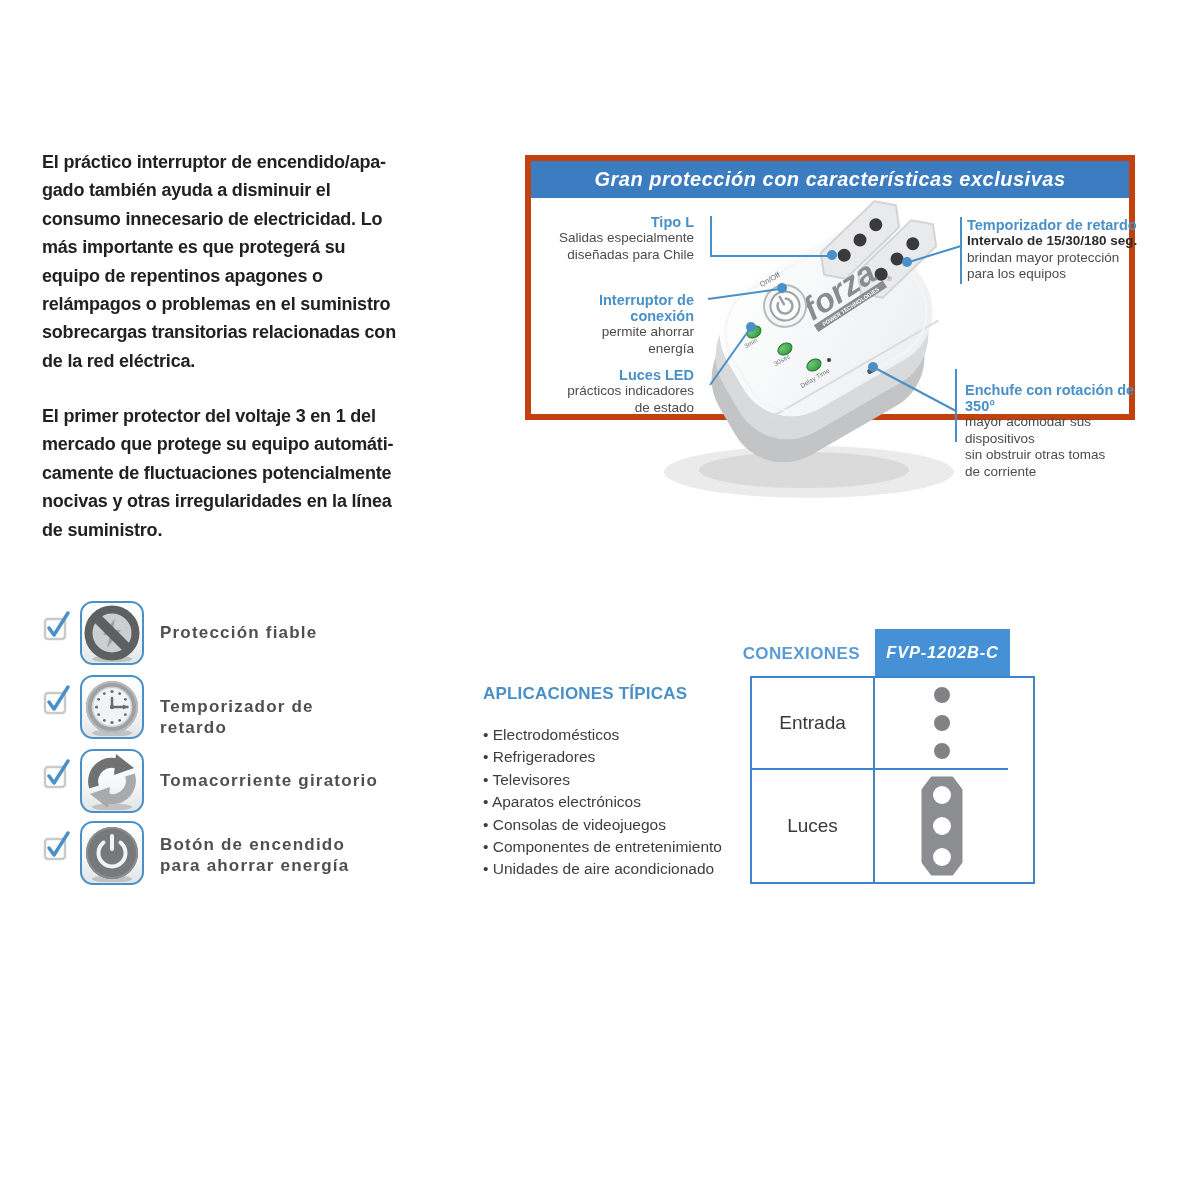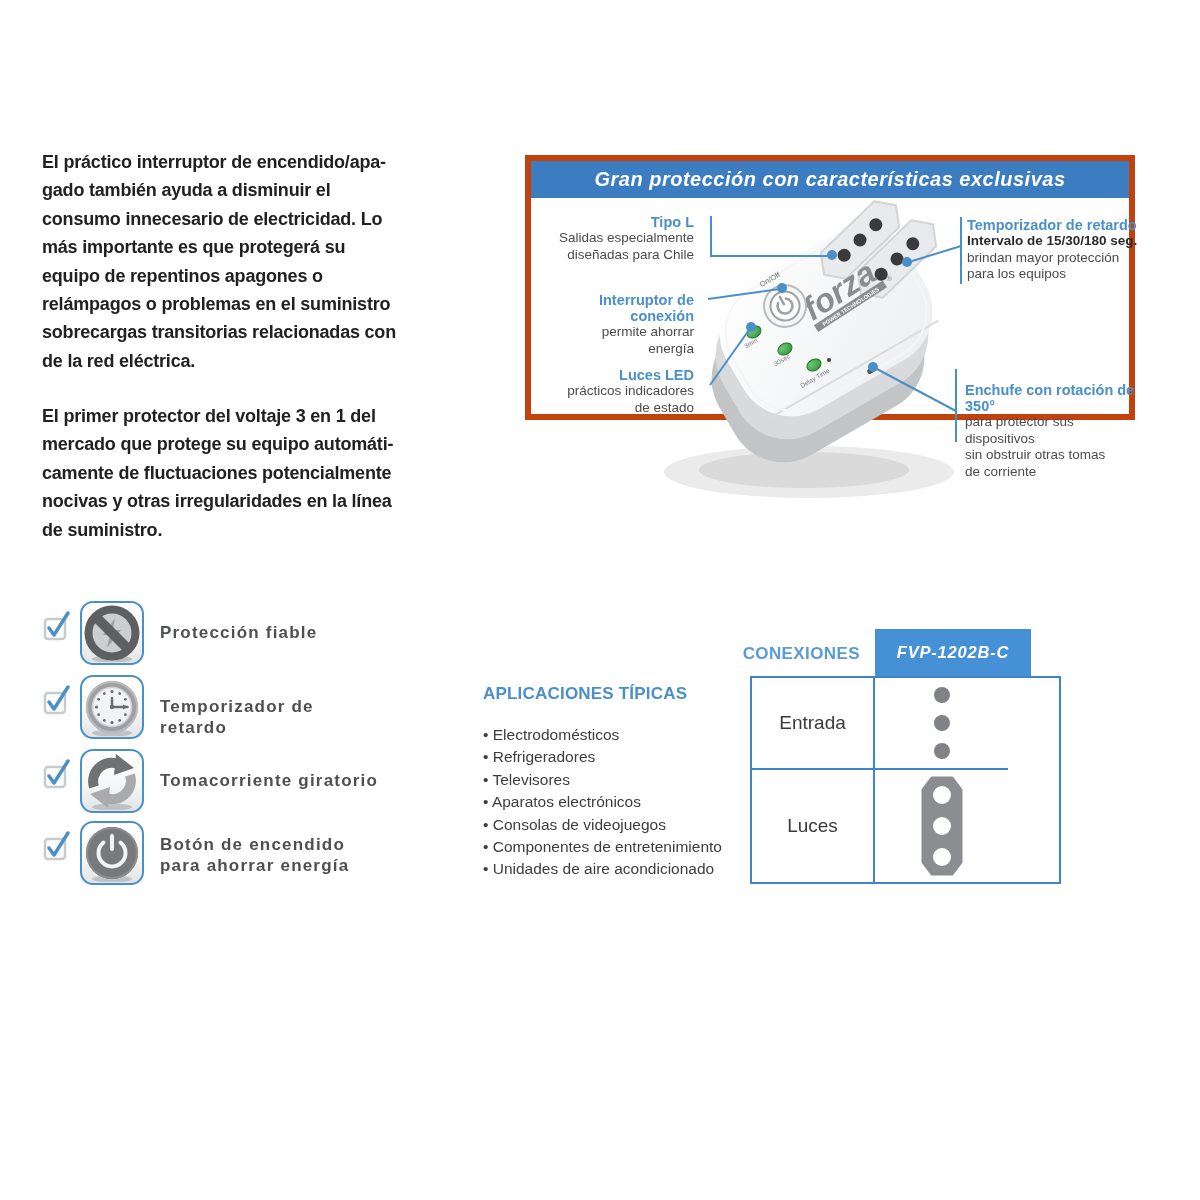--- a/index.html
+++ b/index.html
@@ -43,24 +43,24 @@
   
   .apps{position:absolute;left:483px;top:684px;width:300px;}
   .apps h3{margin:0;font-size:17px;font-weight:bold;color:#4a90c8;letter-spacing:.2px;}
   .apps ul{list-style:none;margin:20px 0 0 0;padding:0;}
   .apps li{font-size:15.5px;color:#3d3d3f;line-height:22.4px;}
   .apps li::before{content:"• ";color:#3d3d3f;}
 
   
   .conn-title{position:absolute;left:690px;top:644px;width:170px;text-align:right;
               font-size:17px;font-weight:bold;color:#5b9bd5;letter-spacing:.4px;}
-  .conn-model{position:absolute;left:875px;top:629px;width:156px;height:47px;background:#4690d6;
+  .conn-model{position:absolute;left:875px;top:629px;width:135px;height:47px;background:#4690d6;
               color:#fff;font-weight:bold;font-style:italic;font-size:16.5px;letter-spacing:.8px;
               text-align:center;line-height:47px;box-sizing:border-box;}
-  .conn-table{position:absolute;left:750px;top:676px;width:311px;height:208px;
+  .conn-table{position:absolute;left:750px;top:676px;width:285px;height:208px;
               border:2px solid #3f85cc;box-sizing:border-box;display:grid;
               grid-template-columns:123px 133px;grid-template-rows:92px 112px;}
   .conn-cell{display:flex;align-items:center;justify-content:center;box-sizing:border-box;}
   .conn-cell.b-r{border-right:2px solid #3f85cc;}
   .conn-cell.b-b{border-bottom:2px solid #3f85cc;}
   .conn-label{font-size:19px;color:#39393b;}
 </style>
 </head>
 <body>
 
@@ -188,21 +188,21 @@
       <span>de estado</span>
     </div>
     <div class="callout co-3">
       <span class="c-title">Temporizador de retardo</span>
       <span class="c-bold">Intervalo de 15/30/180 seg.</span>
       <span>brindan mayor protección</span><br>
       <span>para los equipos</span>
     </div>
     <div class="callout co-4">
       <span class="c-title">Enchufe con rotación de 350°</span>
-      <span>para protector sus dispositivos</span><br>
+      <span>mayor acomodar sus dispositivos</span><br>
       <span>sin obstruir otras tomas</span><br>
       <span>de corriente</span>
     </div>
   </div>
 
   <svg class="checkbox cb-0" viewBox="0 0 36 36">
     <rect x="4" y="11" width="20" height="20" rx="3" fill="#ffffff" stroke="#c8cacc" stroke-width="2.5"></rect>
     <polyline points="8,20 13,27 27,5" fill="none" stroke="#4a90c8" stroke-width="3.5" stroke-linecap="round" stroke-linejoin="round"></polyline>
   </svg>
   <div class="tile tl-0">

